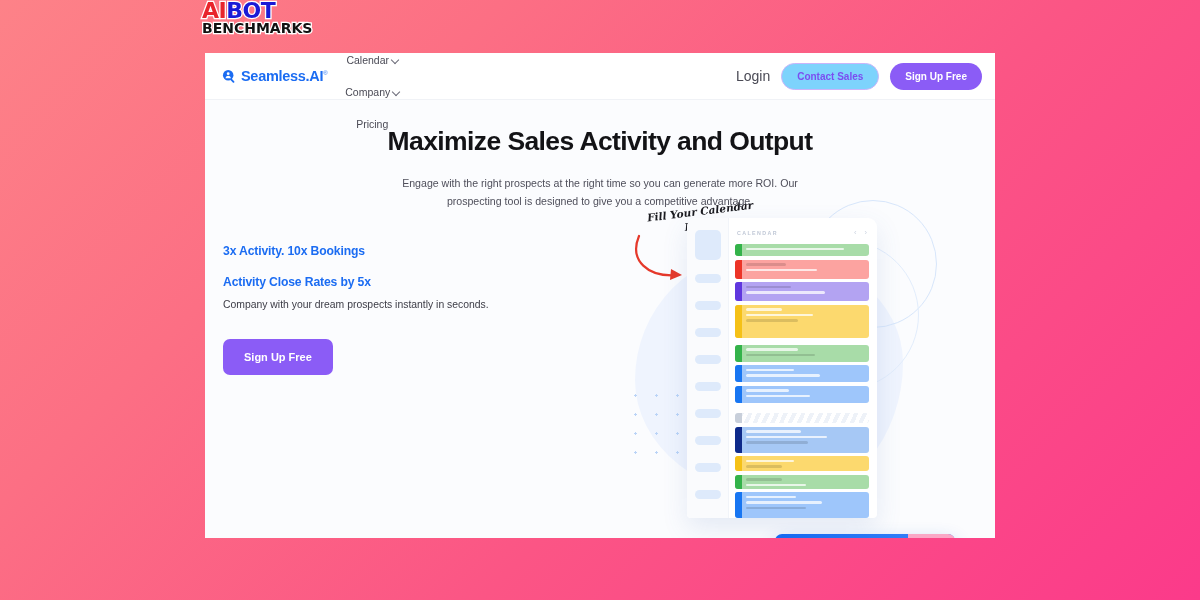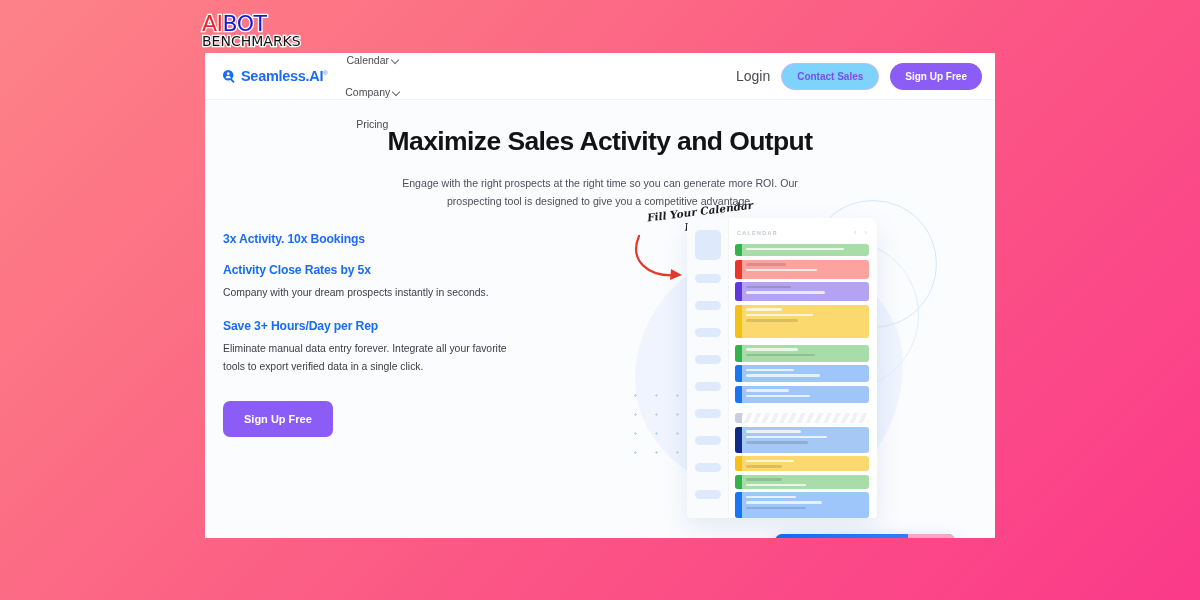--- a/index.html
+++ b/index.html
@@ -5,23 +5,23 @@
   * { margin:0; padding:0; box-sizing:border-box; }
   html,body { width:1200px; height:600px; overflow:hidden; }
   body {
     font-family:"Liberation Sans", sans-serif;
     background: linear-gradient(135deg, #FD8288 0%, #FC6F84 28%, #FB5585 60%, #FB3A8A 100%);
     position:relative;
   }
 
   
   #watermark {
-    position:absolute; left:202px; top:13px;
+    position:absolute; left:202px; top:0;
     font-family:"DejaVu Sans", sans-serif;
-    font-weight:normal; line-height:1;
+    font-weight:bold; line-height:1;
     z-index:30; user-select:none;
   }
   #watermark .wm-row1 { font-size:22px; letter-spacing:-0.5px; }
   #watermark .wm-row2 { font-size:14px; letter-spacing:0px; margin-top:-1px; }
   #watermark .wm-ai   { color:#E8252C; -webkit-text-stroke:2.5px #ffffff; paint-order:stroke fill; }
   #watermark .wm-bot  { color:#1A1AD6; -webkit-text-stroke:2.5px #ffffff; paint-order:stroke fill; }
   #watermark .wm-bench{ color:#111111; -webkit-text-stroke:2.5px #ffffff; paint-order:stroke fill; }
 
   
   #panel {
@@ -78,21 +78,21 @@
     margin:17px auto 0; max-width:440px;
     font-size:10.6px; color:#4F4F5B; line-height:1.68;
   }
 
   
   #content { position:relative; display:flex; margin-top:22px; }
   #left-col { width:330px; padding-left:18px; position:relative; z-index:3; }
   .feat { margin-bottom:17px; }
   .feat h3 {
     font-size:12.2px; font-weight:bold; color:#1B6CF2;
-    letter-spacing:-0.15px; margin-bottom:7px;
+    letter-spacing:-0.15px; margin-bottom:7px;margin-top:12px;
   }
   .feat p { font-size:10.4px; color:#3C3C46; line-height:1.72; max-width:292px;}
   #cta-btn {
     margin-top:8px; display:inline-block;
     background:#8B5CF6; color:#fff; font-weight:bold; font-size:11px;
     padding:12px 21px; border-radius:7px; cursor:pointer; border:none;
   }
 
   
   #illus { position:absolute; left:418px; top:-36px; width:372px; height:330px; }
@@ -234,24 +234,20 @@
   <div id="content">
 
     <div id="left-col">
       <div class="feat">
         <h3>3x Activity. 10x Bookings</h3>
       </div>
       <div class="feat">
         <h3>Activity Close Rates by 5x</h3>
         <p>Company with your dream prospects instantly in seconds.</p>
       </div>
-      <div class="feat">
-        <h3>Save 3+ Hours/Day per Rep</h3>
-        <p>Eliminate manual data entry forever. Integrate all your favorite tools to export verified data in a single click.</p>
-      </div>
       <button id="cta-btn">Sign Up Free</button>
     </div>
 
     <div id="illus">
       <div class="blob"></div>
       <div class="ring"></div>
       <div class="ring2"></div>
       <div class="dots"></div>
 
       <div class="anno">

